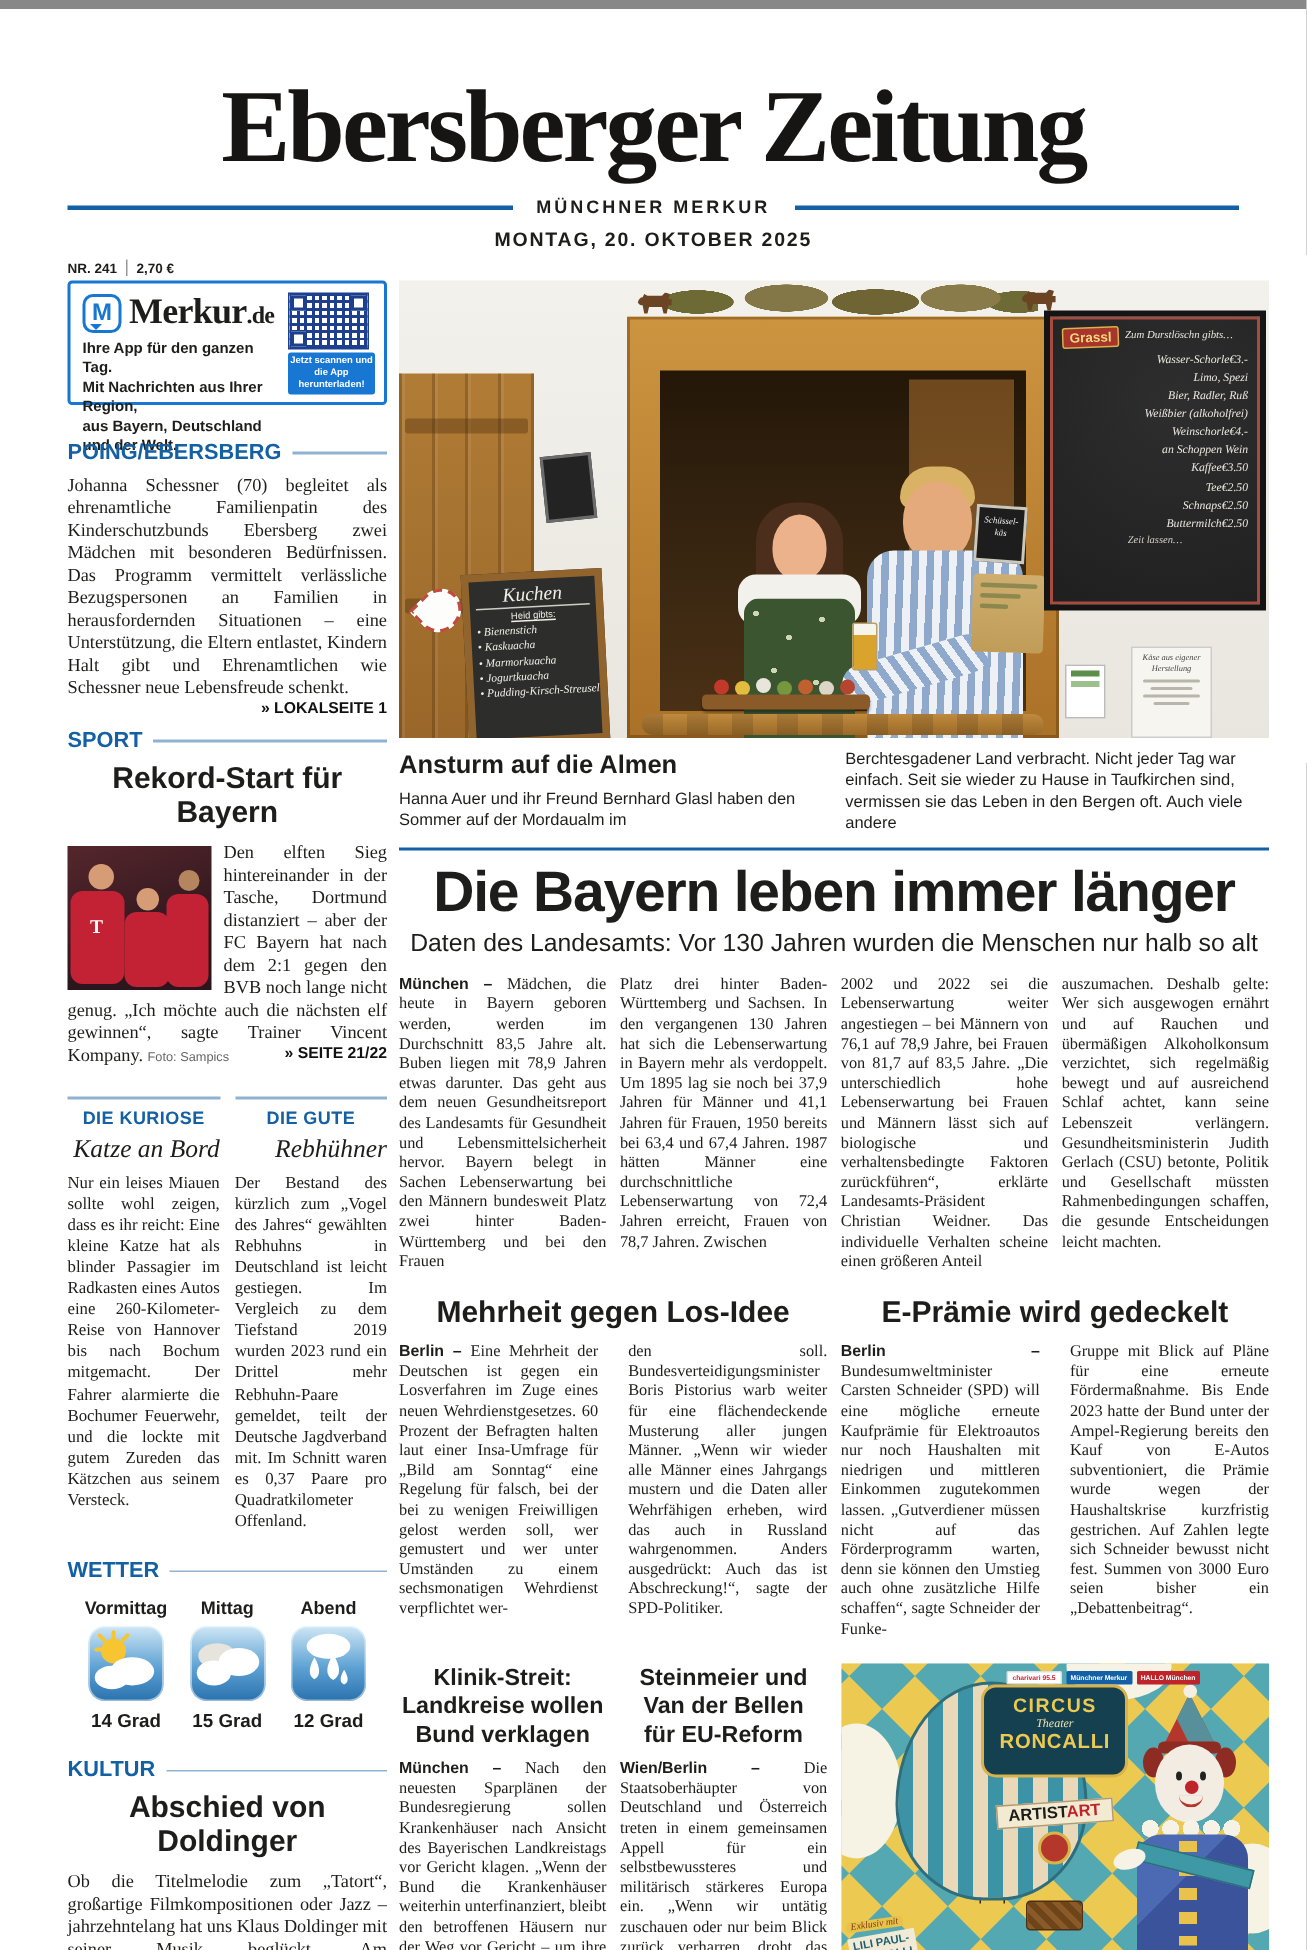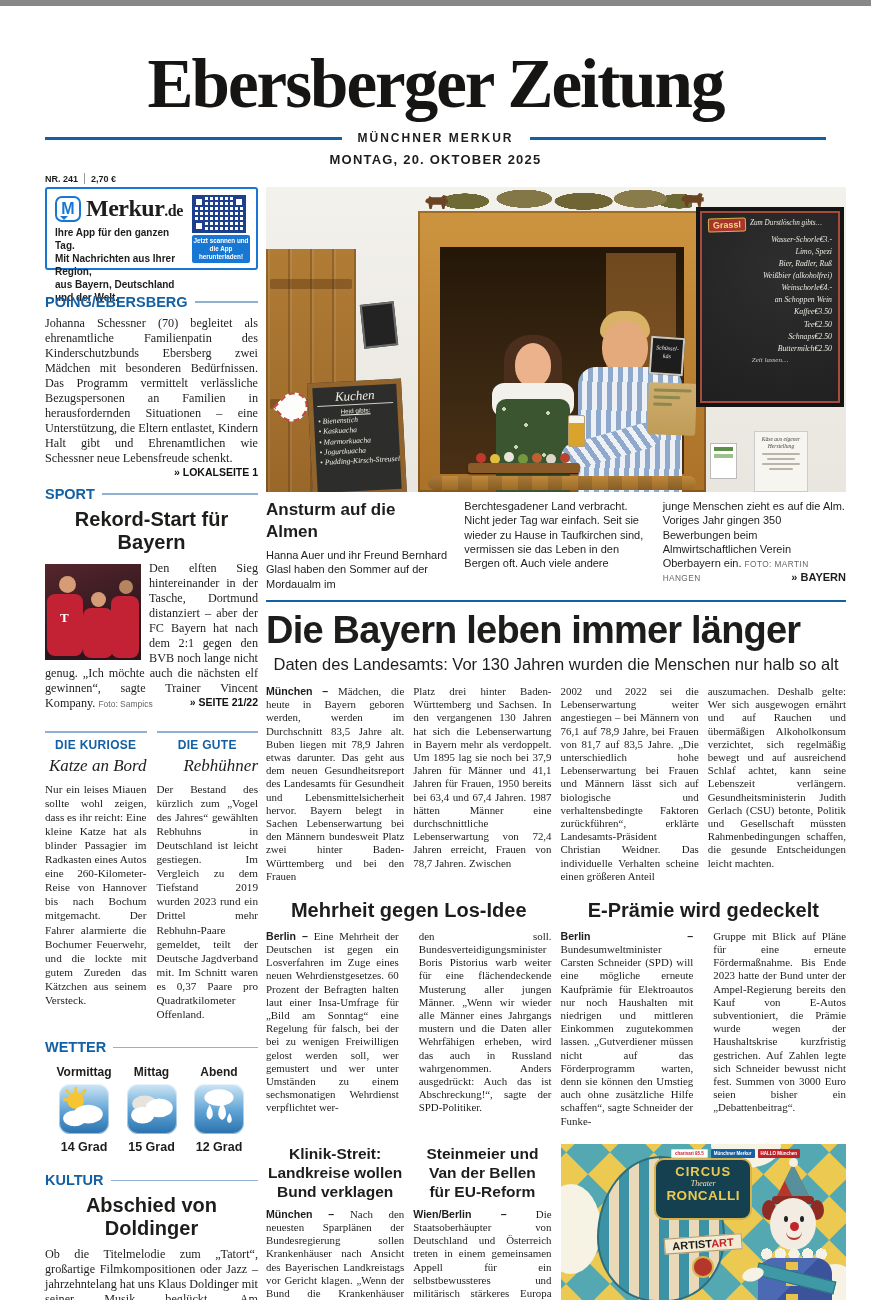--- a/index.html
+++ b/index.html
@@ -126,21 +126,21 @@
 
   
   .caption{display:flex;gap:15px;margin-top:7px}
   .caption .ccol{flex:1;min-width:0;font-size:11px;line-height:1.3}
   .cap-head{font-size:17px;font-weight:bold;margin-bottom:5px}
   .cap-credit{font-size:8.3px;color:#666;letter-spacing:.4px}
   .cap-ref{font-weight:bold;font-size:11px;float:right}
 
   
   .leadrule{margin-top:9px}
-  .lead-h{font-size:38px;font-weight:bold;text-align:left;letter-spacing:-.8px;margin:7px 0 3px}
+  .lead-h{font-size:38px;font-weight:bold;text-align:center;letter-spacing:-.8px;margin:7px 0 3px}
   .lead-sub{font-size:16.5px;text-align:center;margin-bottom:11px}
   .lead-cols{display:flex;gap:9px}
   .lead-cols .lcol{flex:1;min-width:0;font-family:"Liberation Serif",serif;font-size:10.9px;line-height:1.21;text-align:justify;hyphens:auto}
 
   .story-row{display:flex;gap:9px;margin-top:16px}
   .story{flex:1;min-width:0}
   .story-h{font-size:20px;font-weight:bold;text-align:center;margin-bottom:8px}
   .story-cols{display:flex;gap:20px}
   .story-cols .scol{flex:1;min-width:0;font-family:"Liberation Serif",serif;font-size:10.9px;line-height:1.21;text-align:justify;hyphens:auto}
 
@@ -448,25 +448,20 @@
             <i style="margin-left:10px;margin-right:10px"></i>
         </div>
       </div>
 
       <div class="caption">
         <div class="ccol">
           <div class="cap-head">Ansturm auf die Almen</div>
           <span>Hanna Auer und ihr Freund Bernhard Glasl haben den Sommer auf der Mordaualm im</span>
         </div>
         <div class="ccol">Berchtesgadener Land verbracht. Nicht jeder Tag war einfach. Seit sie wieder zu Hause in Taufkirchen sind, vermissen sie das Leben in den Bergen oft. Auch viele andere</div>
-        <div class="ccol">
-          <span>junge Menschen zieht es auf die Alm. Voriges Jahr gingen 350 Bewerbungen beim Almwirtschaftlichen Verein Oberbayern ein.</span>
-          <span class="cap-credit">FOTO: MARTIN HANGEN</span>
-          <span class="cap-ref">» BAYERN</span>
-        </div>
       </div>
 
       <div class="bluebar leadrule"></div>
 
       <div>
         <div class="lead-h">Die Bayern leben immer länger</div>
         <div class="lead-sub">Daten des Landesamts: Vor 130 Jahren wurden die Menschen nur halb so alt</div>
         <div class="lead-cols">
           <div class="lcol"><b class="dl">München – </b><span>Mädchen, die heute in Bayern geboren werden, werden im Durchschnitt 83,5 Jahre alt. Buben liegen mit 78,9 Jahren etwas darunter. Das geht aus dem neuen Gesundheitsreport des Landesamts für Gesundheit und Lebensmittelsicherheit hervor. Bayern belegt in Sachen Lebenserwartung bei den Männern bundesweit Platz zwei hinter Baden-Württemberg und bei den Frauen</span></div>
           <div class="lcol">Platz drei hinter Baden-Württemberg und Sachsen. In den vergangenen 130 Jahren hat sich die Lebenserwartung in Bayern mehr als verdoppelt. Um 1895 lag sie noch bei 37,9 Jahren für Männer und 41,1 Jahren für Frauen, 1950 bereits bei 63,4 und 67,4 Jahren. 1987 hätten Männer eine durchschnittliche Lebenserwartung von 72,4 Jahren erreicht, Frauen von 78,7 Jahren. Zwischen</div>

